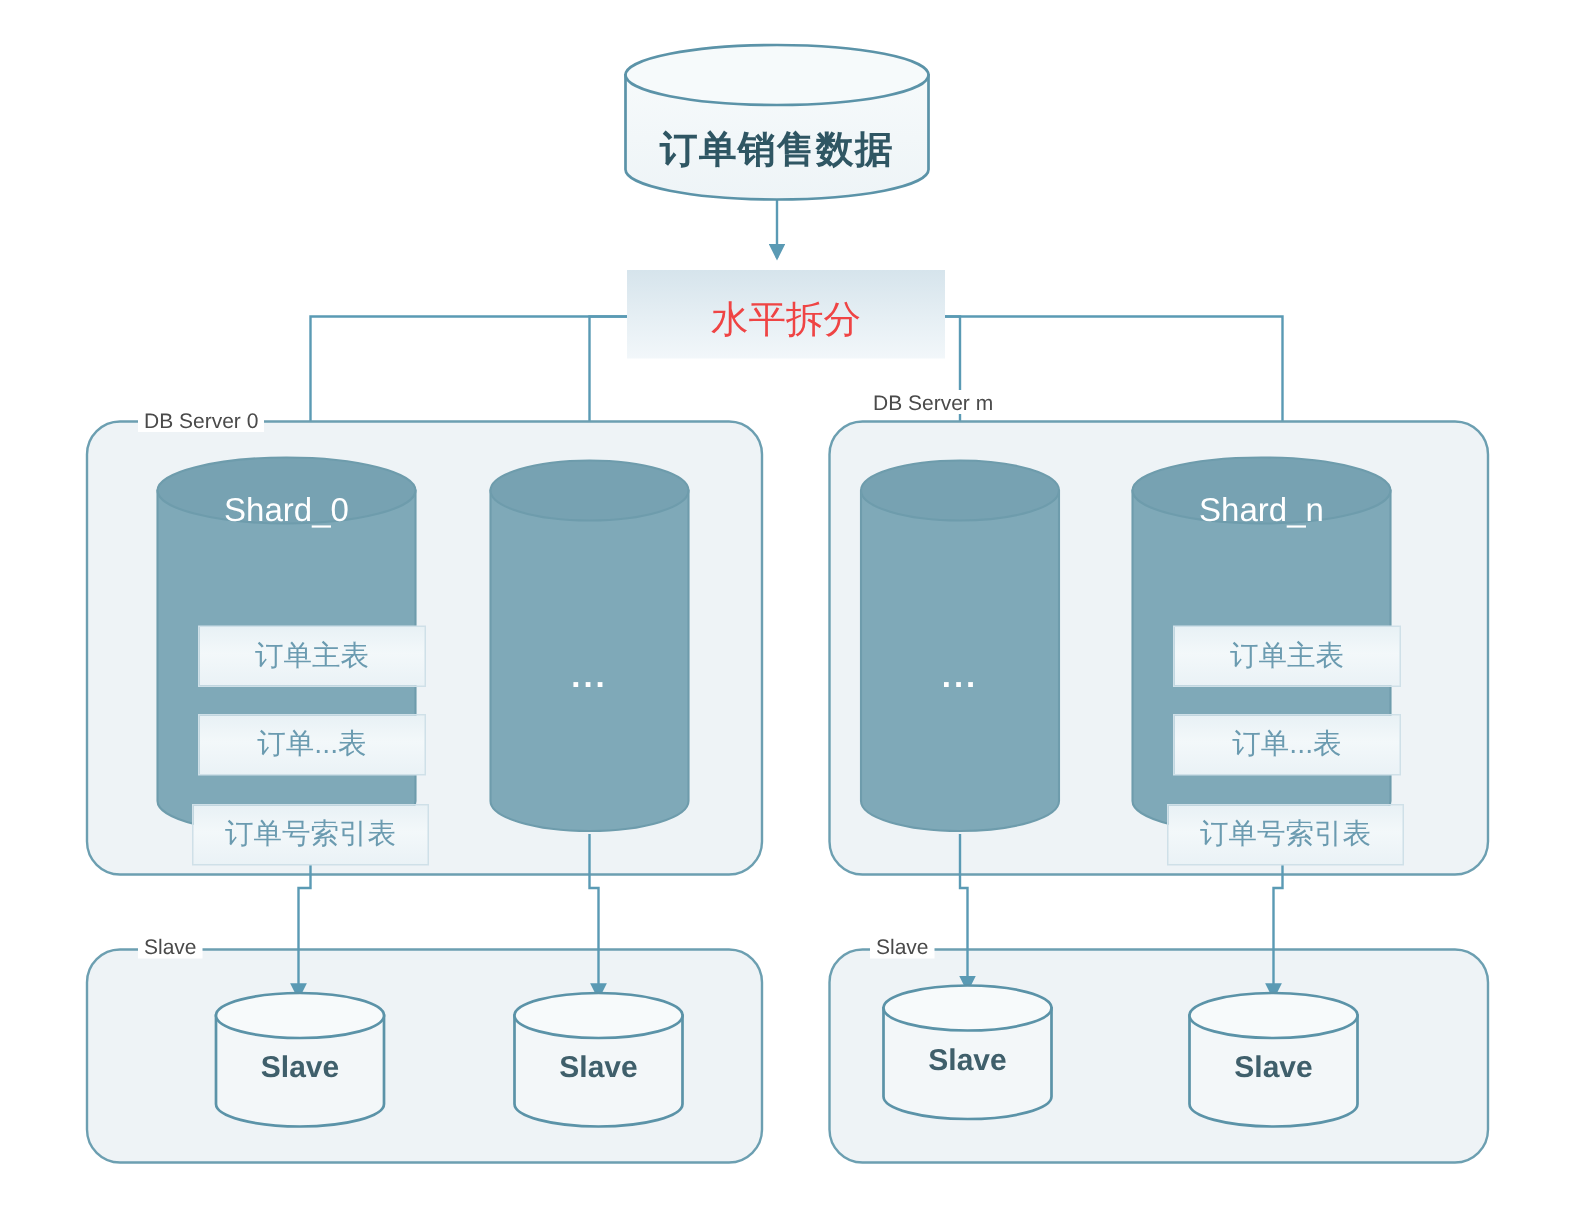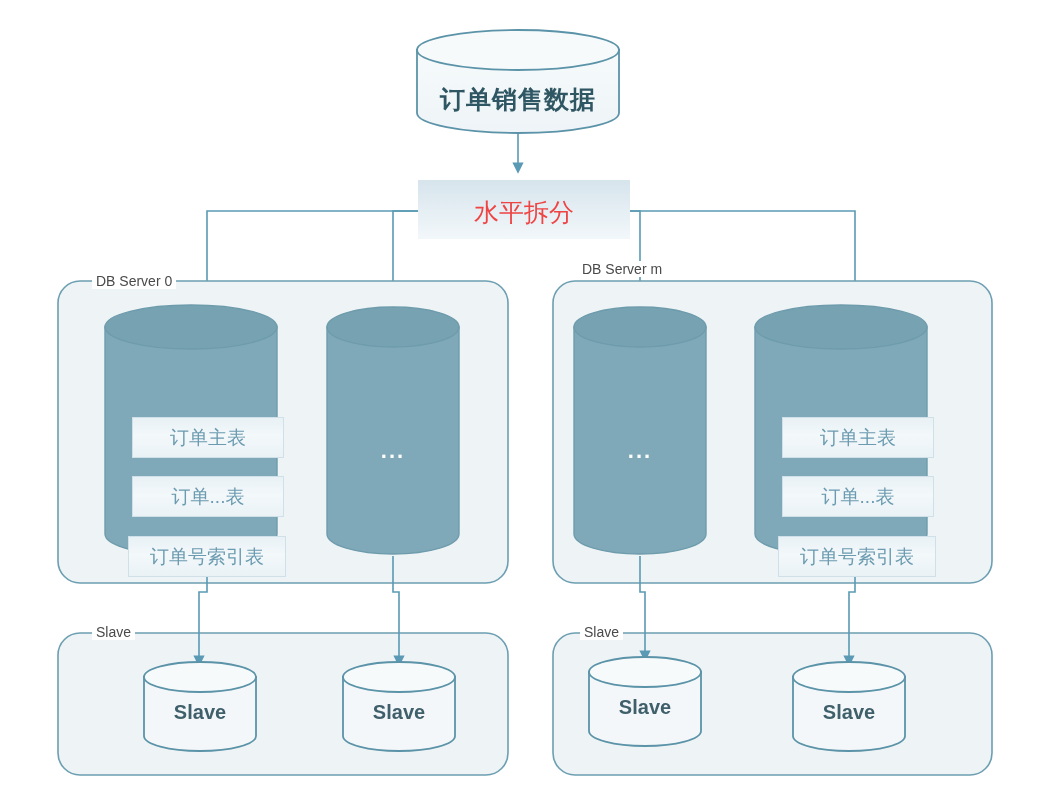--- a/index.html
+++ b/index.html
@@ -203,38 +203,44 @@
   <div class="abs" style="left:578px; top:260px;">
     <span class="group-label">DB Server m</span>
   </div>
   <div class="abs" style="left:92px; top:623px;">
     <span class="group-label">Slave</span>
   </div>
   <div class="abs" style="left:580px; top:623px;">
     <span class="group-label">Slave</span>
   </div>
 
+  <div class="abs" style="left:105px; top:327px; width:172px;">
+    <div class="shard-label">Shard_0</div>
+  </div>
   <div class="table-box" style="left:132px; top:381px; width:150px; height:39px;">
     <span>订单主表</span>
   </div>
   <div class="table-box" style="left:132px; top:440px; width:150px; height:39px;">
     <span>订单...表</span>
   </div>
   <div class="table-box" style="left:128px; top:500px; width:156px; height:39px;">
     <span>订单号索引表</span>
   </div>
 
   <div class="abs" style="left:327px; top:438px; width:132px;">
     <div class="ellipsis-label">...</div>
   </div>
 
   <div class="abs" style="left:574px; top:438px; width:132px;">
     <div class="ellipsis-label">...</div>
   </div>
 
+  <div class="abs" style="left:755px; top:327px; width:172px;">
+    <div class="shard-label">Shard_n</div>
+  </div>
   <div class="table-box" style="left:782px; top:381px; width:150px; height:39px;">
     <span>订单主表</span>
   </div>
   <div class="table-box" style="left:782px; top:440px; width:150px; height:39px;">
     <span>订单...表</span>
   </div>
   <div class="table-box" style="left:778px; top:500px; width:156px; height:39px;">
     <span>订单号索引表</span>
   </div>
 

